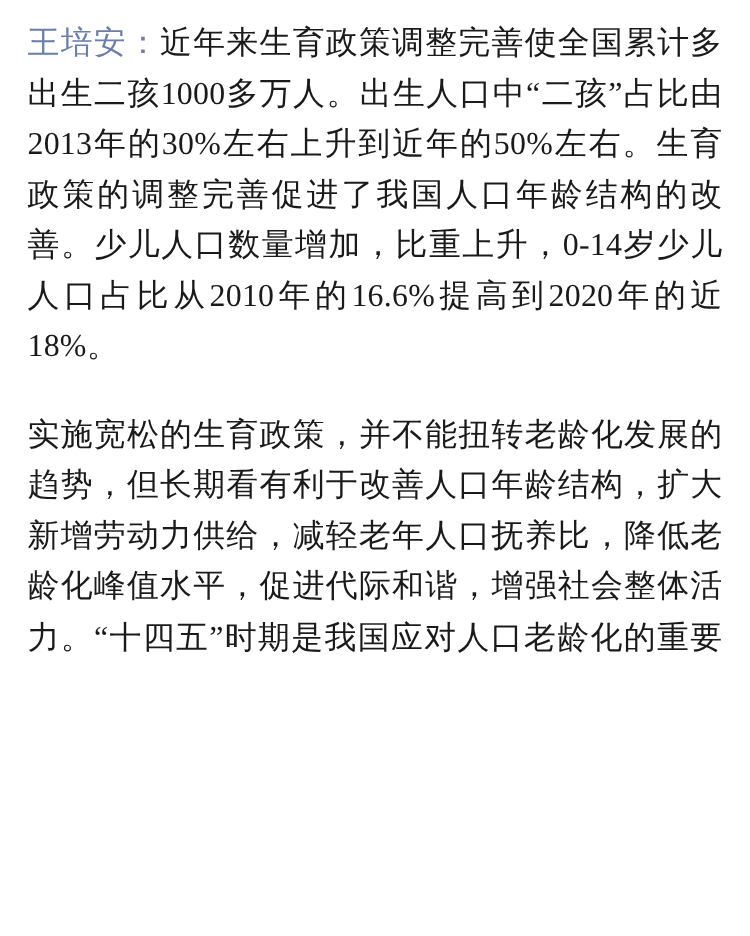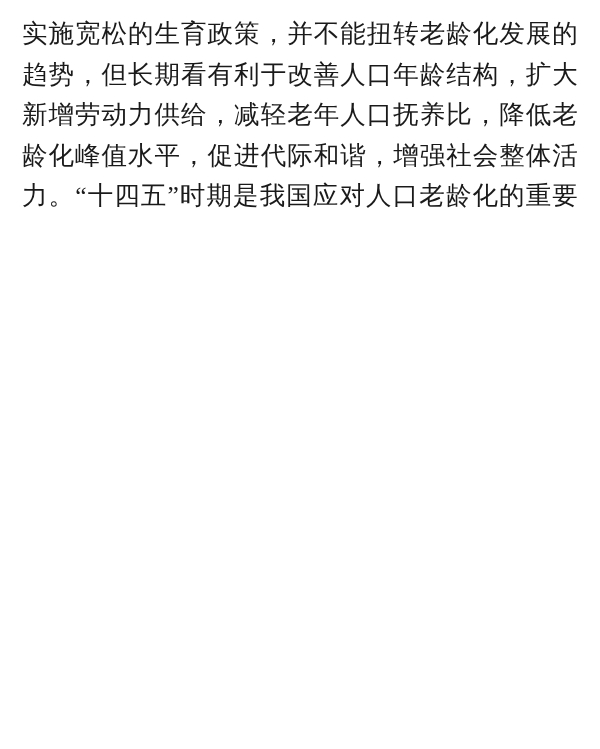--- a/index.html
+++ b/index.html
@@ -37,16 +37,17 @@
   .clipped {
     max-height: 200px;
     overflow: hidden;
   }
 </style>
 </head>
 <body>
 
 <div class="article">
 
+  <p class="para"><span class="speaker">王培安：</span><span>近年来生育政策调整完善使全国累计多出生二孩1000多万人。出生人口中“二孩”占比由2013年的30%左右上升到近年的50%左右。生育政策的调整完善促进了我国人口年龄结构的改善。少儿人口数量增加，比重上升，0-14岁少儿人口占比从2010年的16.6%提高到2020年的近18%。</span></p>
 
   <p class="para clipped">实施宽松的生育政策，并不能扭转老龄化发展的趋势，但长期看有利于改善人口年龄结构，扩大新增劳动力供给，减轻老年人口抚养比，降低老龄化峰值水平，促进代际和谐，增强社会整体活力。“十四五”时期是我国应对人口老龄化的重要窗口期，要抓住这个机会，实施积极应对人口老龄化国家战略，推动三孩生育政策及配套支持措施落实落地，把积极老龄观、健康老龄化理念融入经济社会发展全过程，以积极的态度、积极的政策、积极的行动</p>
 
 </div>
 
 </body></html>

